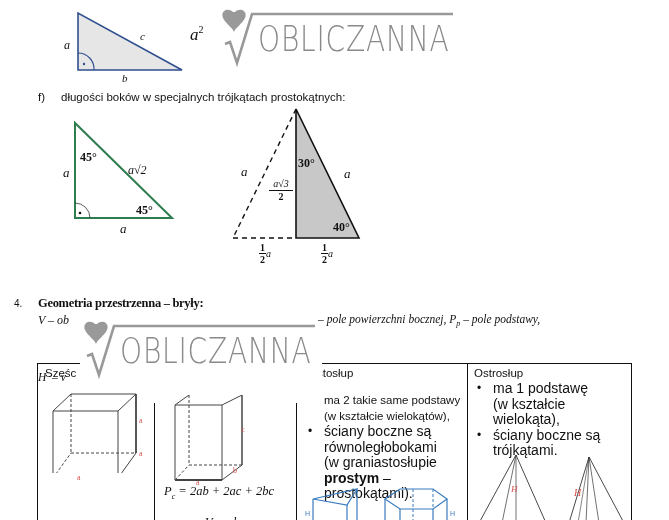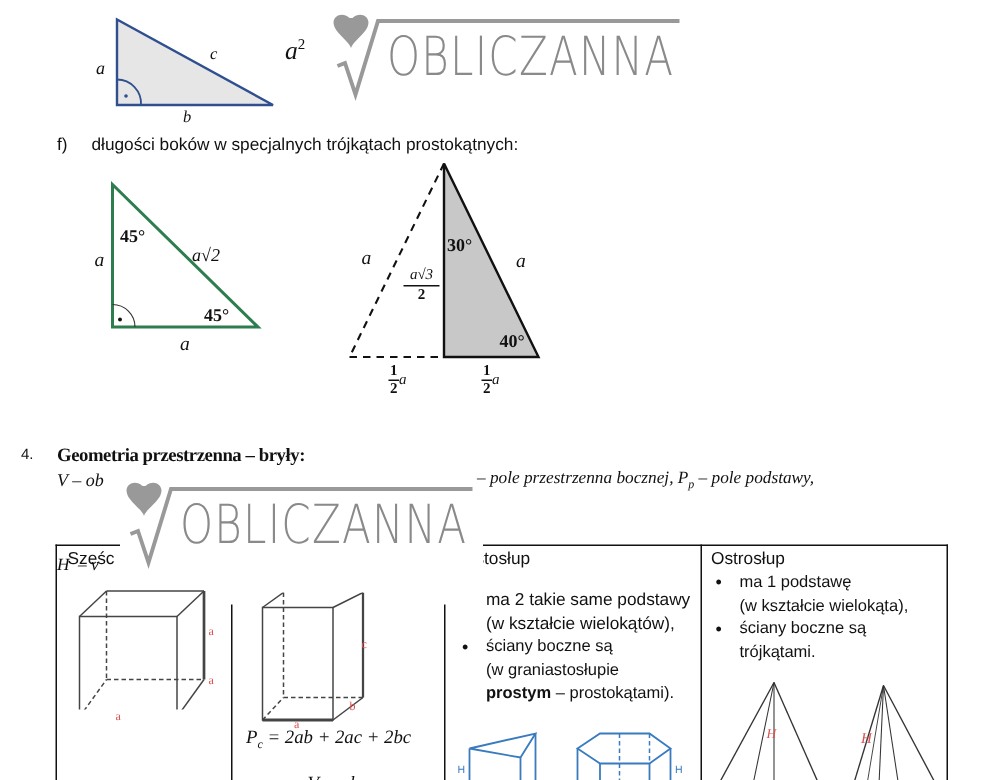--- a/index.html
+++ b/index.html
@@ -6,21 +6,21 @@
     body { width:669px; height:520px; position:relative; overflow:hidden; font-family:"Liberation Sans", sans-serif; color:#111; }
     .abs { position:absolute; }
     .serif-it { font-family:"Liberation Serif", "DejaVu Serif", serif; font-style:italic; }
     .serif { font-family:"Liberation Serif", "DejaVu Serif", serif;font-weight:bold; }
     .body-txt { font-size:11.5px; }
     .logo { position:absolute; color:#8c8c8c; }
     .logo svg { display:block; }
     .logo-text { position:absolute; font-family:"DejaVu Sans", sans-serif; font-weight:300; letter-spacing:1px; color:#8a8a8a; }
     .col-head { font-size:11.5px; }
     ul.bul { margin:0; padding:0 0 0 18px; list-style:none; }
-    ul.bul li { position:relative; font-size:11px; line-height:15.5px; }
+    ul.bul li { position:relative; font-size:14px; line-height:15.5px; }
     ul.bul li::before { content:"\2022"; position:absolute; left:-16px; top:0; font-size:12px; }
     .red { color:#d9534f; font-family:"Liberation Serif", serif; font-size:8px; }
   </style>
 </head>
 <body>
 
 <div class="abs" style="left:60px;top:8px;width:130px;height:80px;">
   <svg width="130" height="80">
     <polygon points="18,5 18,62 122,62" fill="#e6e6e6" stroke="#2f4f8f" stroke-width="1.6"></polygon>
     <path d="M18,45 A16,16 0 0 1 34,62" fill="none" stroke="#2f4f8f" stroke-width="1.2"></path>
@@ -85,21 +85,21 @@
     </div><span class="serif-it" style="font-size:10px;vertical-align:middle;">a</span>
   </div>
 </div>
 
 <div class="abs" style="left:14px;top:298px;font-size:10px;">4.</div>
 <div class="abs serif" style="left:38px;top:296px;font-size:12.5px;letter-spacing:-0.3px;">Geometria przestrzenna – bryły:</div>
 <div class="abs serif-it" style="left:38px;top:313px;font-size:12px;white-space:nowrap;">
   <span>V – ob</span>
 </div>
 <div class="abs serif-it" style="left:318px;top:313px;font-size:11.5px;white-space:nowrap;">
-  <span>– pole przestrzenna bocznej,  P</span><sub style="font-size:8px;">p</sub><span> – pole podstawy,</span>
+  <span>– pole powierzchni bocznej,  P</span><sub style="font-size:8px;">p</sub><span> – pole podstawy,</span>
 </div>
 <div class="abs serif-it" style="left:38px;top:330px;font-size:11.5px;white-space:pre;margin-top:41px;">H  – v</div>
 
 <div class="abs" style="left:37px;top:363px;width:595px;height:160px;">
 
   <div class="abs" style="left:0;top:0;width:595px;height:1px;background:#111;"></div>
   <div class="abs" style="left:0;top:0;width:1px;height:160px;background:#111;"></div>
   <div class="abs" style="left:117px;top:40px;width:1px;height:120px;background:#111;"></div>
   <div class="abs" style="left:259px;top:40px;width:1px;height:120px;background:#111;"></div>
   <div class="abs" style="left:430px;top:0;width:1px;height:160px;background:#111;"></div>
@@ -141,20 +141,21 @@
   </div>
   <div class="abs serif-it" style="left:168px;top:152px;font-size:12.5px;white-space:nowrap;">V = abc</div>
 
   <div class="abs col-head" style="left:271px;top:4px;">iastosłup</div>
   <div class="abs" style="left:270px;top:18px;width:160px;">
     <div class="body-txt" style="line-height:15.5px;padding-left:20px;margin-left:-3px;margin-top:12px;">ma 2 takie same podstawy</div>
     <div class="body-txt" style="line-height:15.5px;padding-left:17px;">(w kształcie wielokątów),</div>
     <ul class="bul" style="padding-left:17px;">
       <li>
         <div>ściany boczne są</div>
+        <div>równoległobokami</div>
         <div>(w graniastosłupie</div>
         <div><b>prostym</b><span> – prostokątami).</span></div>
       </li>
     </ul>
   </div>
   <svg class="abs" width="160" height="40" style="left:268px;top:122px;">
     <polygon points="8,14 52,4 42,20" fill="none" stroke="#3a7bbf" stroke-width="1.2"></polygon>
     <line x1="8" y1="14" x2="8" y2="40" stroke="#3a7bbf" stroke-width="1.2"></line>
     <line x1="52" y1="4" x2="52" y2="40" stroke="#3a7bbf" stroke-width="1.2"></line>
     <line x1="42" y1="20" x2="42" y2="40" stroke="#3a7bbf" stroke-width="1.2"></line>

